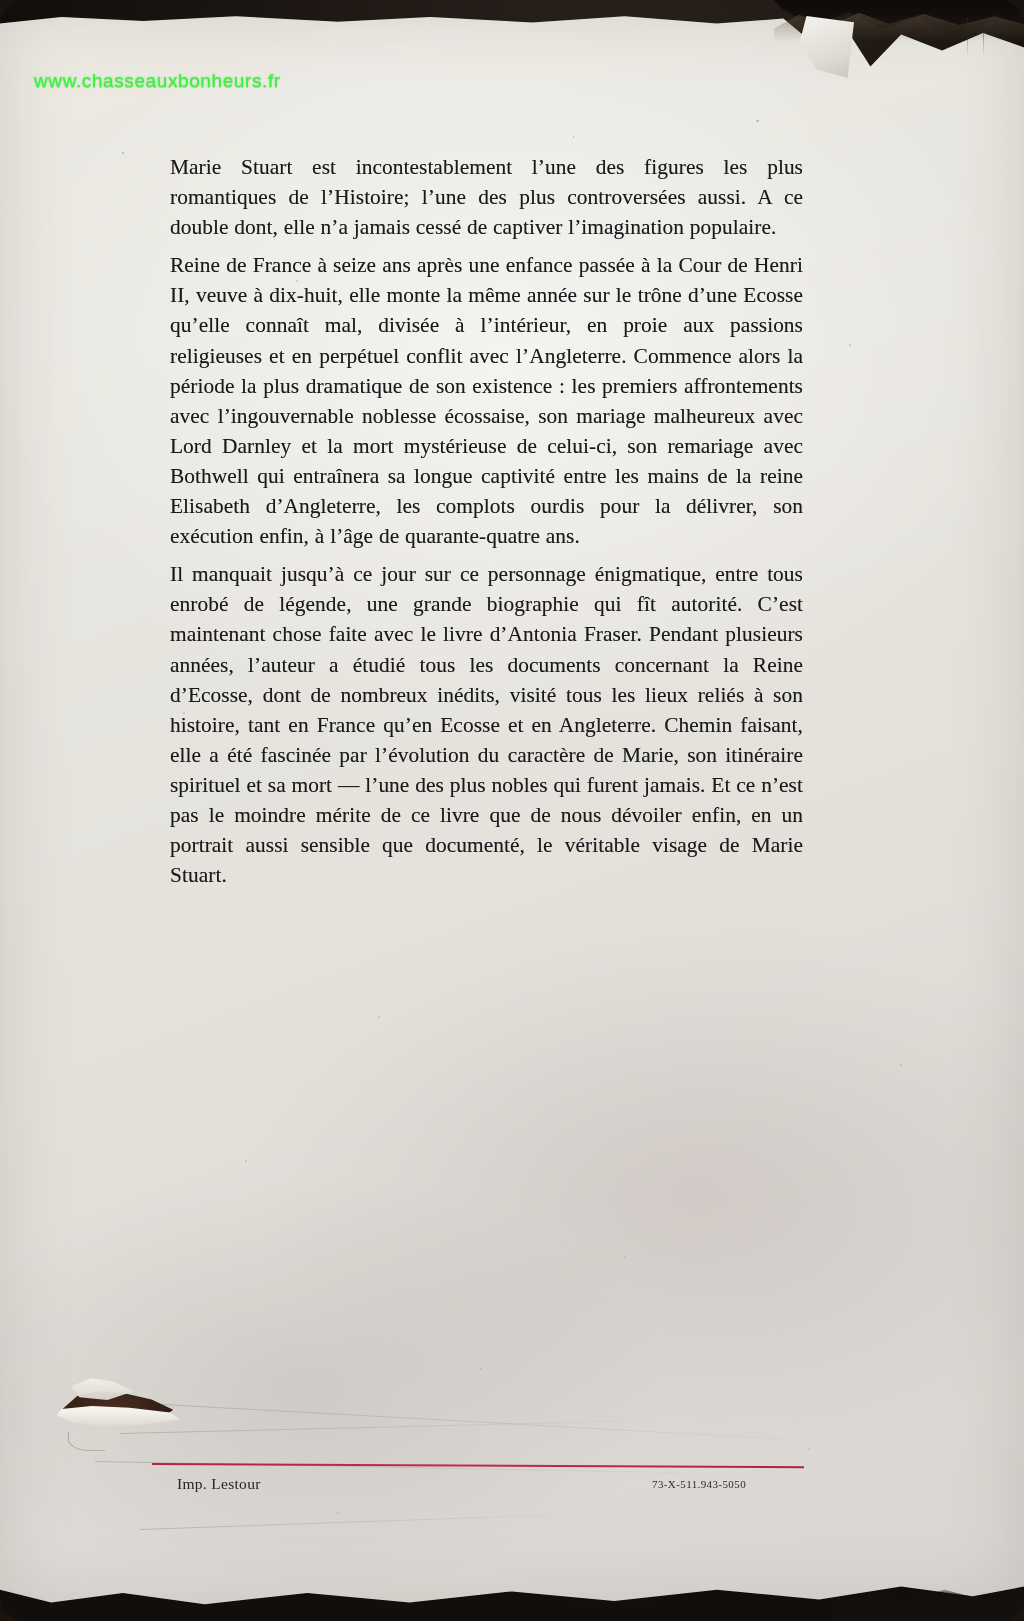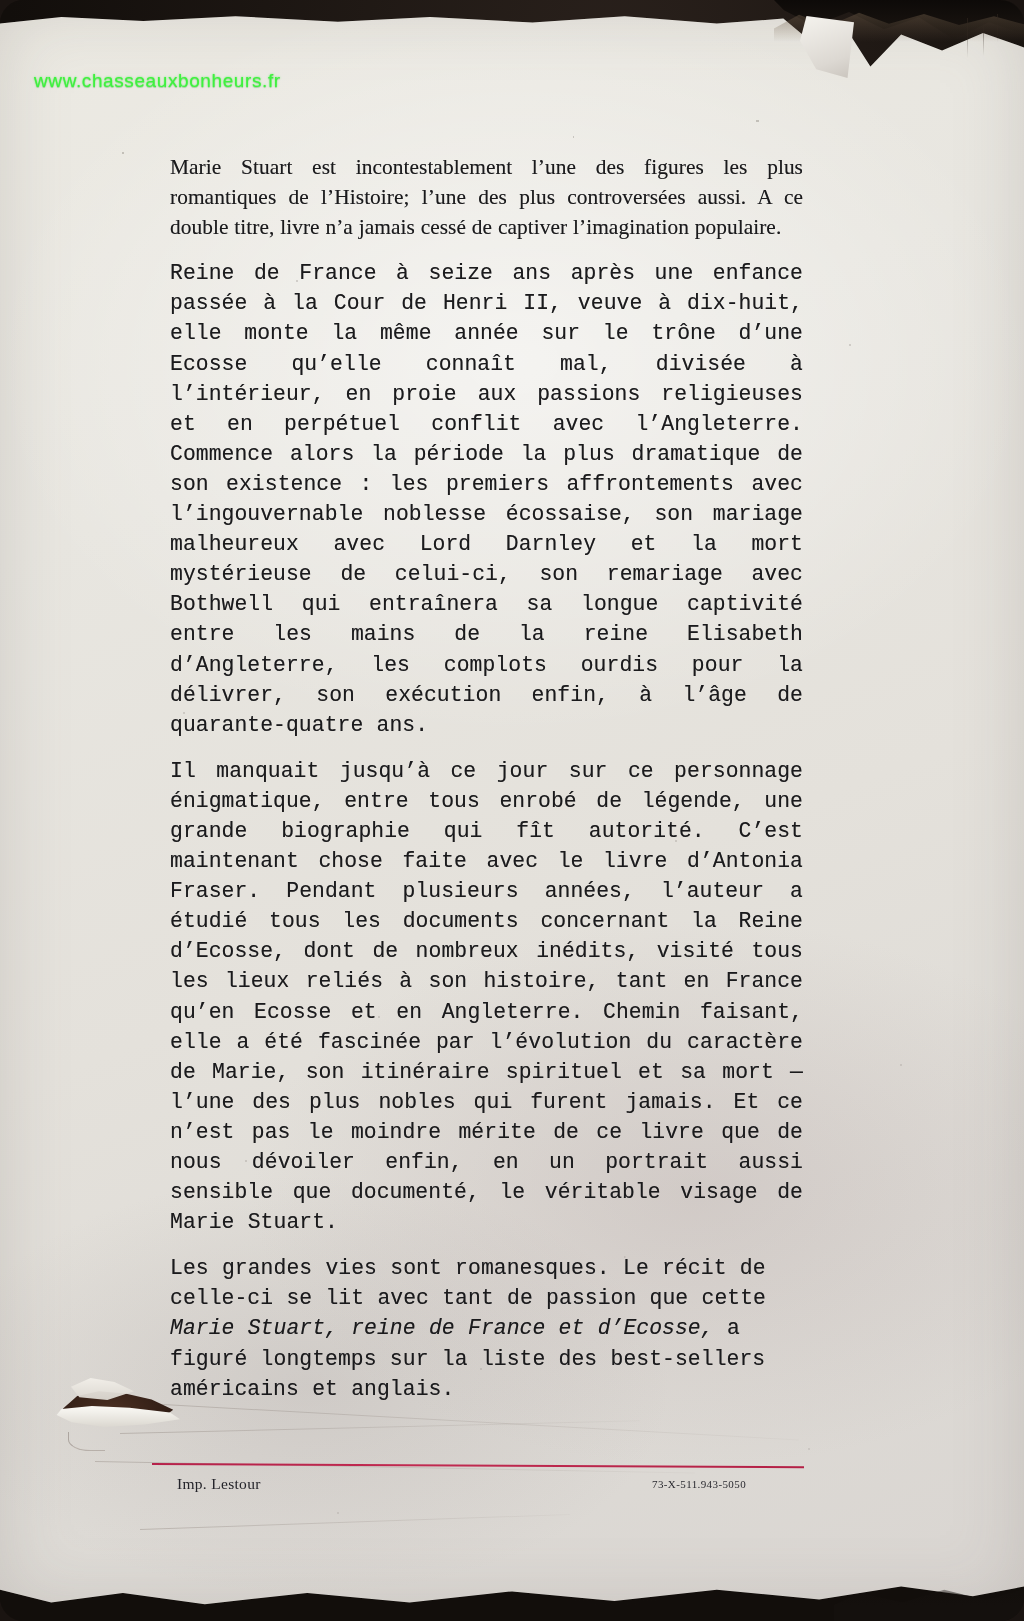--- a/index.html
+++ b/index.html
@@ -106,21 +106,21 @@
     text-align: justify;
     text-align-last: left;
     letter-spacing: 0.05px;
     word-spacing: 0.4px;
     text-shadow: 0 0 0.6px rgba(40,40,45,0.45);
   }
   .blurb p {
     margin: 0;
     text-indent: 0;
   }
-  .blurb p + p { margin-top: 16px; font-family: Liberation Mono, monospace; }
+  .blurb p + p { margin-top: 8px; }
   .blurb .hang { padding-left: 7px; }
   .blurb em { font-style: italic; }
   .blurb .last { text-align: left; }
 
   
   .rule {
     position: absolute;
     left: 152px;
     top: 1463px;
     width: 652px;
@@ -259,24 +259,23 @@
 
     <div class="crease" style="left:110px; top:1392px; width:690px; transform:rotate(3.2deg); transform-origin:left center;"></div>
     <div class="crease" style="left:120px; top:1424px; width:520px; transform:rotate(-1.4deg); transform-origin:left center;"></div>
     <div class="crease" style="left:95px;  top:1452px; width:600px; transform:rotate(1.1deg); transform-origin:left center;"></div>
     <div class="crease" style="left:140px; top:1520px; width:430px; transform:rotate(-2.0deg); transform-origin:left center;"></div>
   </div>
 
   <div class="watermark">www.chasseauxbonheurs.fr</div>
 
   <div class="blurb">
-    <p class="hang">Marie Stuart est incontestablement l’une des figures les plus romantiques de l’Histoire; l’une des plus controversées aussi. A ce double titre, livre n’a jamais cessé de captiver l’imagination populaire.</p>
+    <p class="hang">Marie Stuart est incontestablement l’une des figures les plus romantiques de l’Histoire; l’une des plus controversées aussi. A ce double dont, elle n’a jamais cessé de captiver l’imagination populaire.</p>
     <p class="hang">Reine de France à seize ans après une enfance passée à la Cour de Henri II, veuve à dix-huit, elle monte la même année sur le trône d’une Ecosse qu’elle connaît mal, divisée à l’intérieur, en proie aux passions religieuses et en perpétuel conflit avec l’Angleterre. Commence alors la période la plus dramatique de son existence : les premiers affrontements avec l’ingouvernable noblesse écossaise, son mariage malheureux avec Lord Darnley et la mort mystérieuse de celui-ci, son remariage avec Bothwell qui entraînera sa longue captivité entre les mains de la reine Elisabeth d’Angleterre, les complots ourdis pour la délivrer, son exécution enfin, à l’âge de quarante-quatre ans.</p>
     <p class="hang">Il manquait jusqu’à ce jour sur ce personnage énigmatique, entre tous enrobé de légende, une grande biographie qui fît autorité. C’est maintenant chose faite avec le livre d’Antonia Fraser. Pendant plusieurs années, l’auteur a étudié tous les documents concernant la Reine d’Ecosse, dont de nombreux inédits, visité tous les lieux reliés à son histoire, tant en France qu’en Ecosse et en Angleterre. Chemin faisant, elle a été fascinée par l’évolution du caractère de Marie, son itinéraire spirituel et sa mort — l’une des plus nobles qui furent jamais. Et ce n’est pas le moindre mérite de ce livre que de nous dévoiler enfin, en un portrait aussi sensible que documenté, le véritable visage de Marie Stuart.</p>
-    <p class="hang last"><span>Les grandes vies sont romanesques. Le récit de celle-ci se lit avec tant de passion que cette </span><em>Marie Stuart, reine de France et d’Ecosse,</em><span> a figuré longtemps sur la liste des best-sellers américains et anglais.</span></p>
   </div>
 
   <div class="rule"></div>
 
   <div class="imprint">Imp. Lestour</div>
 
   <div class="code">73-X-511.943-5050</div>
 
   <div class="tear-topright">
     <div class="dark"></div>

